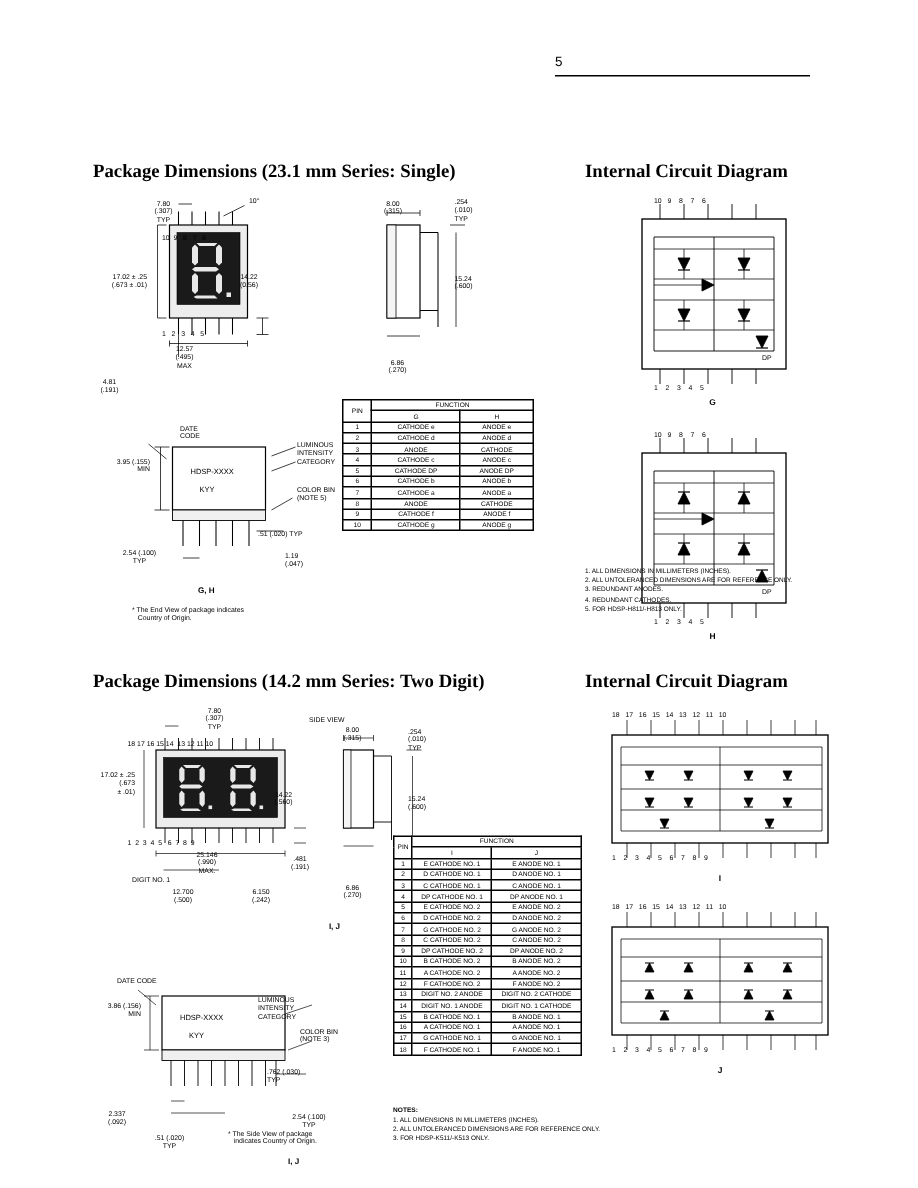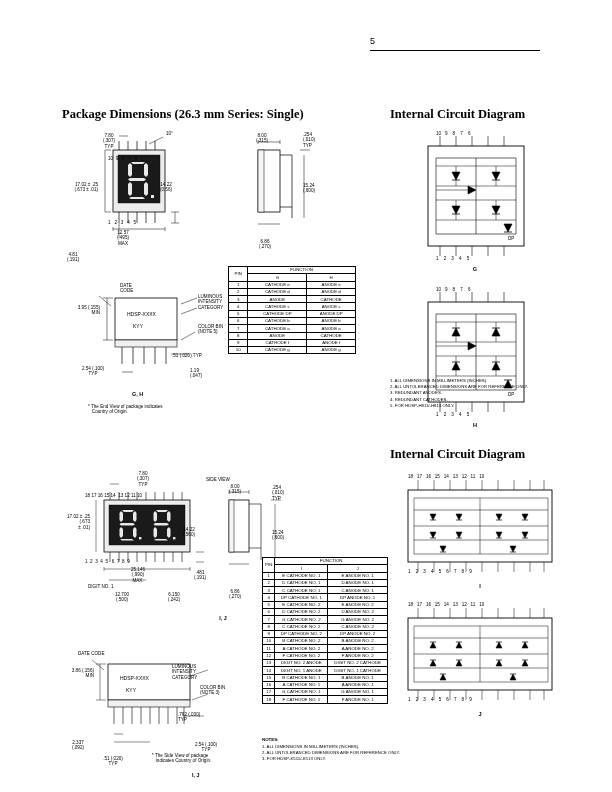--- a/index.html
+++ b/index.html
@@ -52,22 +52,23 @@
   svg{display:block;}
 </style>
 </head>
 <body>
 
 <div class="page">
 
   <div class="pagenum">5</div>
   <div class="pagerule"></div>
 
-  <h2 class="sec sec1">Package Dimensions (26.3 mm Series: Single)</h2>
+  <h2 class="sec sec1">Package Dimensions (23.1 mm Series: Single)</h2>
   <h2 class="sec sec2">Internal Circuit Diagram</h2>
+  <h2 class="sec sec3">Package Dimensions (14.2 mm Series: Two Digit)</h2>
   <h2 class="sec sec4">Internal Circuit Diagram</h2>
 
 
   <div class="drw" style="left:85px;top:128px;width:120px;height:120px;">
     <svg width="120" height="120" viewBox="0 0 120 120">
 
       <rect x="28" y="22" width="52" height="62" fill="#ededed" stroke="#000" stroke-width="0.8"></rect>
 
       <rect x="33" y="27" width="42" height="48" fill="#1a1a1a" stroke="#000" stroke-width="0.4"></rect>
 

